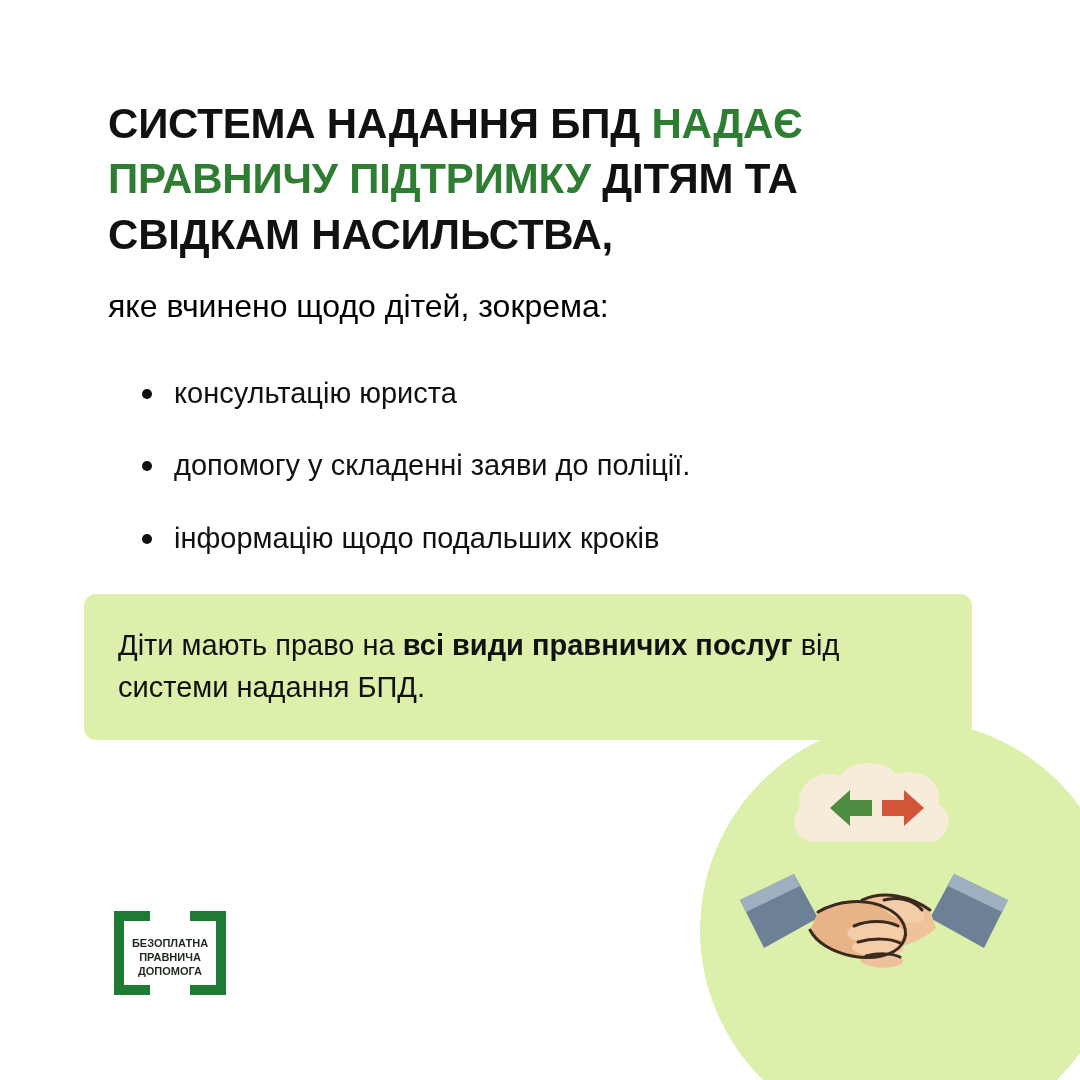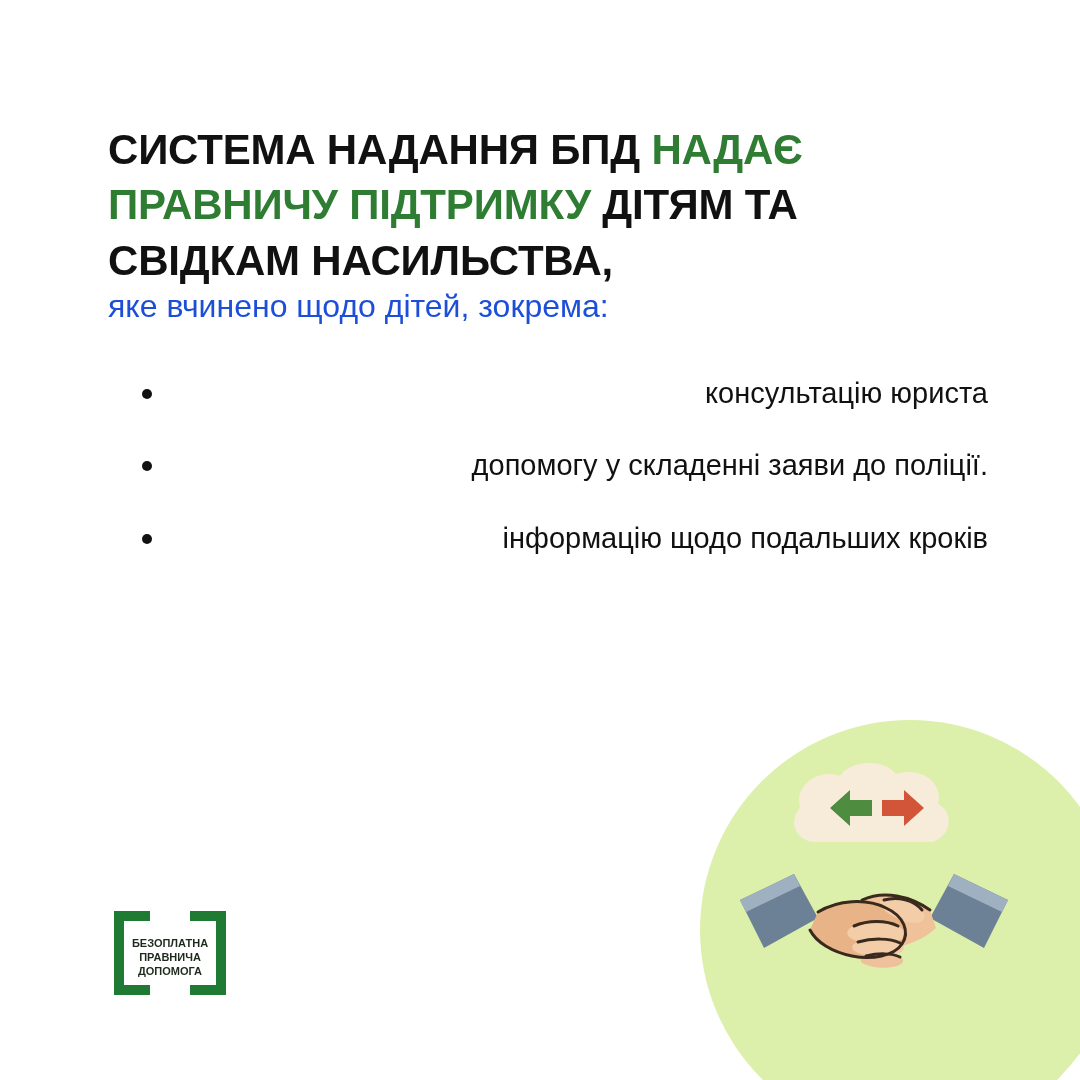--- a/index.html
+++ b/index.html
@@ -25,51 +25,49 @@
     position: absolute;
     left: 108px;
     top: 96px;
     width: 880px;
     font-size: 42px;
     font-weight: bold;
     line-height: 1.32;
     letter-spacing: -0.2px;
     color: #111111;
     text-transform: uppercase;
-    margin-top: 26px;
   }
   .headline .green { color: #2e7d32; }
 
   .subhead {
     position: absolute;
     left: 108px;
     top: 285px;
     width: 880px;
     font-size: 32px;
     font-weight: normal;
     line-height: 1.35;
-    color: #1d4ed8;
+    color: #000000;
   }
 
   
   .bullets {
     position: absolute;
     left: 128px;
     top: 375px;
     width: 860px;
     list-style: none;
   }
   .bullets li {
     position: relative;
     padding-left: 46px;
     font-size: 29px;
     line-height: 1.25;
     color: #111111;
     margin-bottom: 36px;
-    text-align: right;
   }
   .bullets li::before {
     content: "";
     position: absolute;
     left: 14px;
     top: 14px;
     width: 10px;
     height: 10px;
     border-radius: 50%;
     background: #111111;
@@ -144,20 +142,25 @@
       <span>консультацію юриста</span>
     </li>
     <li>
       <span>допомогу у складенні заяви до поліції.</span>
     </li>
     <li>
       <span>інформацію щодо подальших кроків</span>
     </li>
   </ul>
 
+  <div class="callout">
+    <p class="callout-text">
+      <span>Діти мають право на </span><b>всі види правничих послуг</b><span> від системи надання БПД.</span>
+    </p>
+  </div>
 
   <div class="illustration">
     <svg viewBox="0 0 280 250" xmlns="http://www.w3.org/2000/svg">
 
       <g>
         <path d="M66 58 C60 34, 86 18, 106 26 C116 10, 150 8, 162 24 C186 16, 210 32, 204 54 C220 62, 218 86, 198 92 L78 92 C58 88, 56 68, 66 58 Z" fill="#f7ecd9"></path>
       </g>
 
       <g>
         <path d="M138 50 L116 50 L116 40 L96 58 L116 76 L116 66 L138 66 Z" fill="#4e8c3f"></path>

